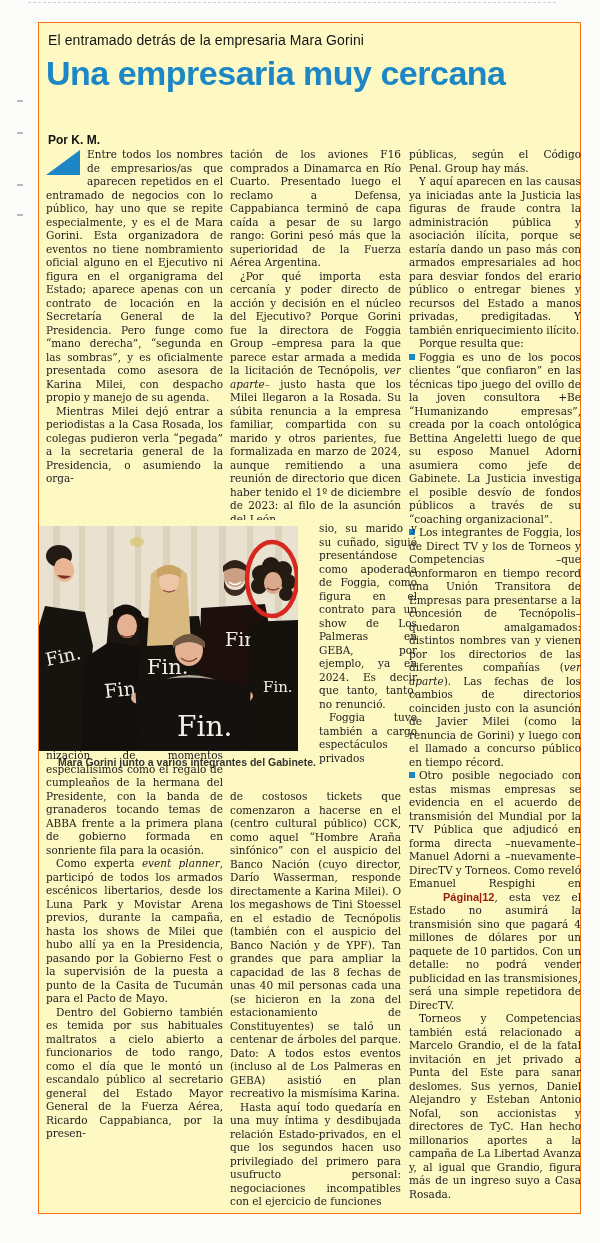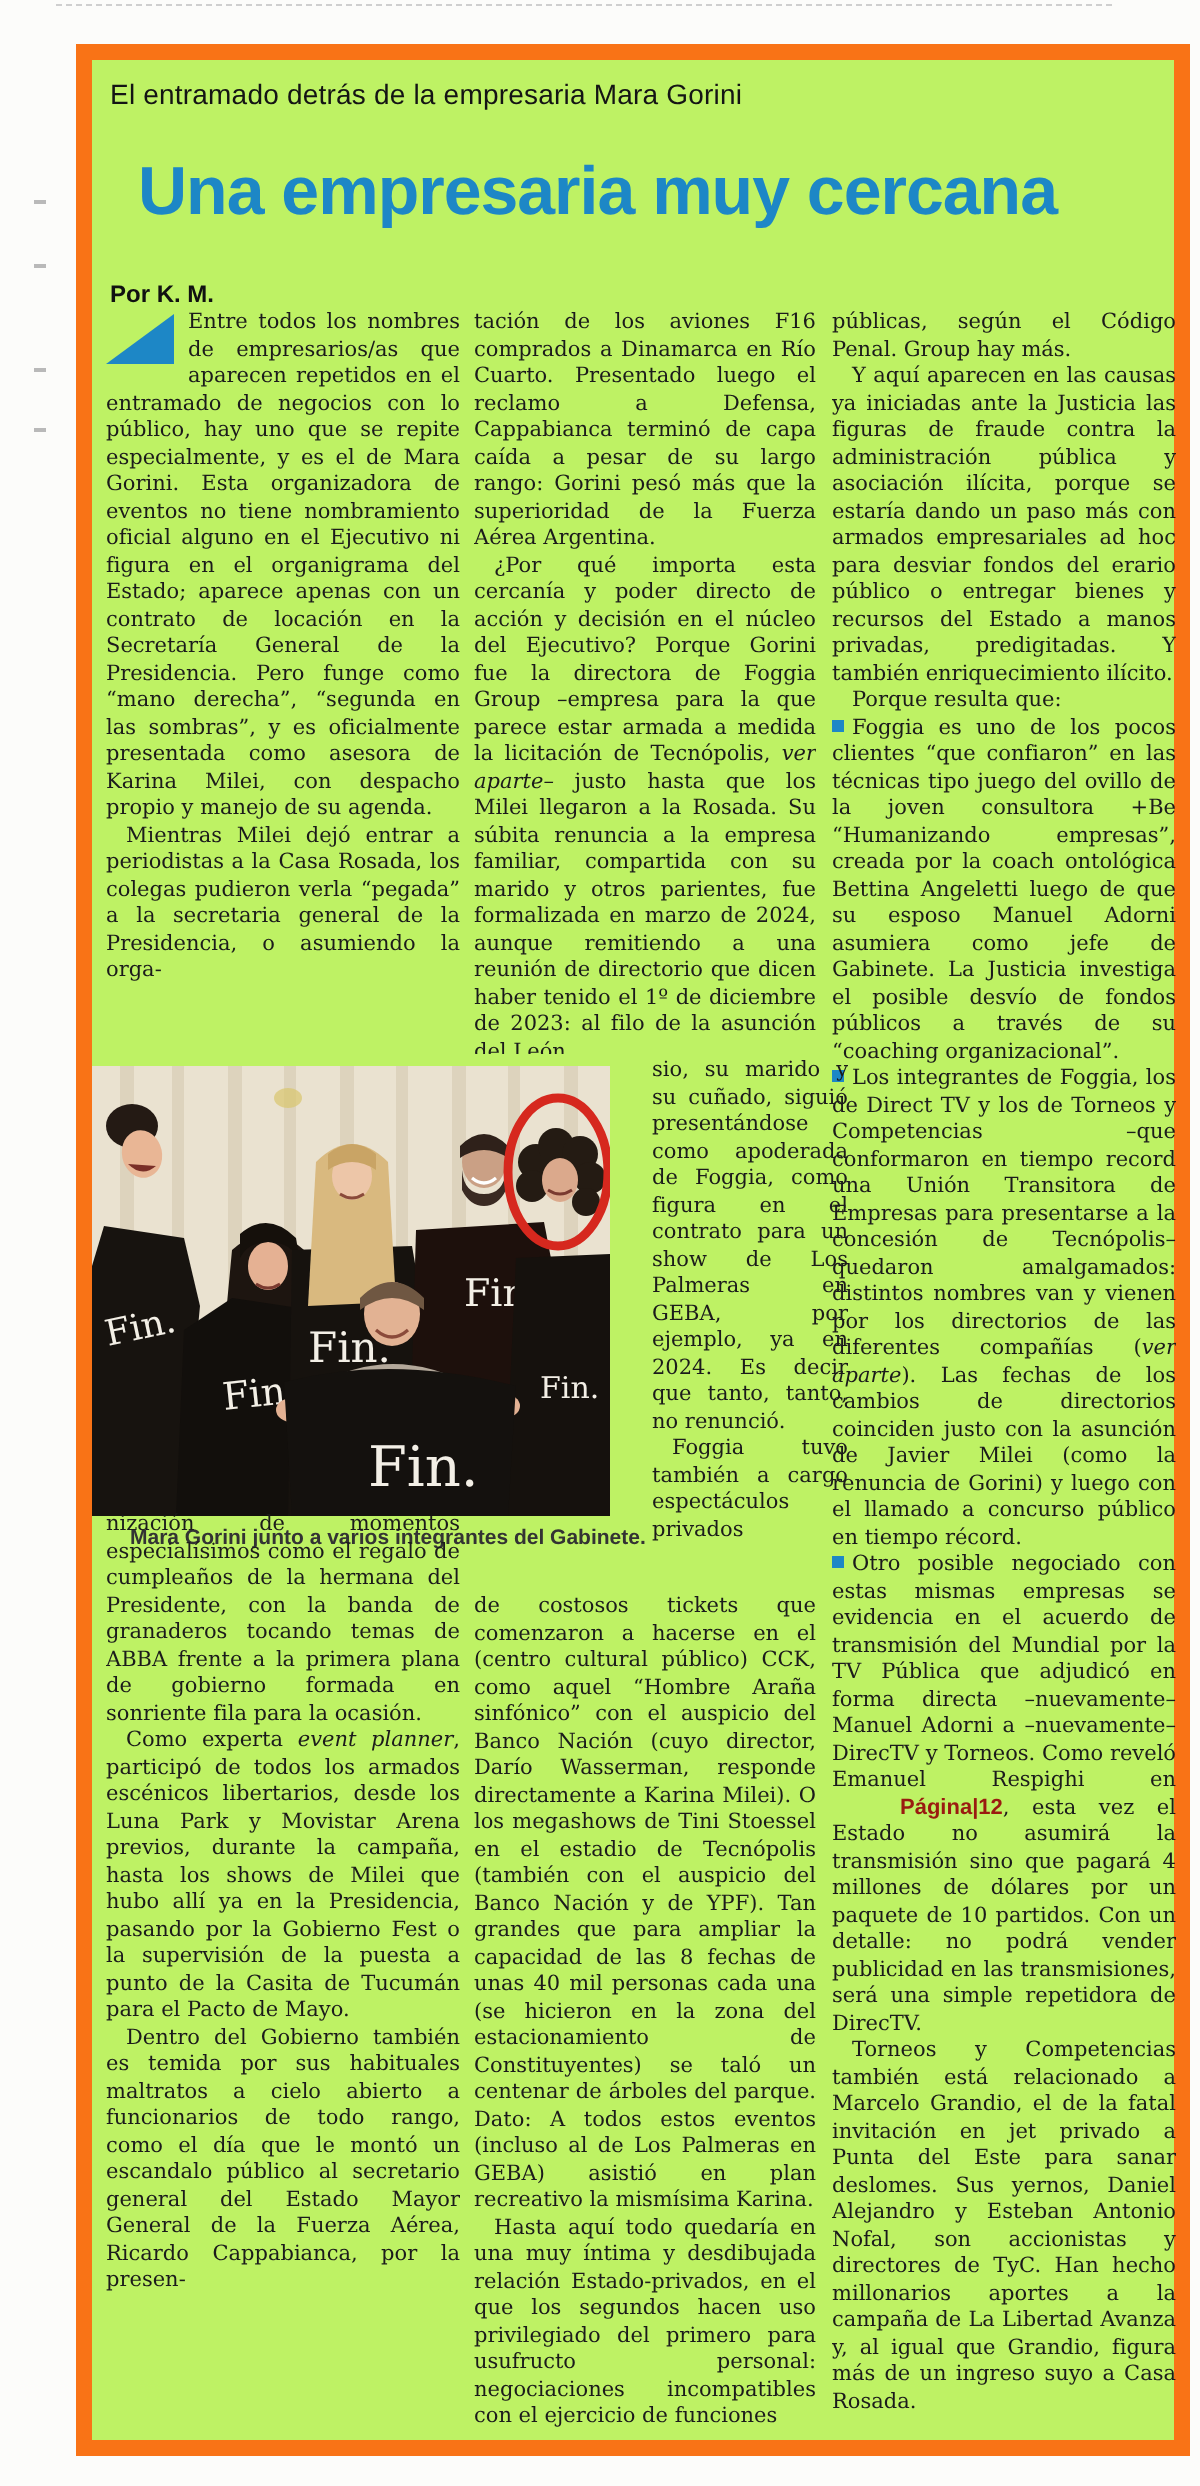--- a/index.html
+++ b/index.html
@@ -6,21 +6,21 @@
   body{
     width:600px;height:1243px;position:relative;
     background:#fcfcfa;
     font-family:"Liberation Sans",sans-serif;
     -webkit-font-smoothing:antialiased;
   }
   .top-dash{position:absolute;left:28px;top:2px;width:528px;border-top:1px dashed #cfcfcf;}
   .crop-mark{position:absolute;left:17px;width:6px;height:2px;background:#b9b9b9;}
   .article-box{
     position:absolute;left:38px;top:22px;width:541px;height:1190px;
-    border:8px solid #f97316;background:#bef264;
+    border:1px solid #f97316;background:#fef9c3;
   }
   .kicker{
     position:absolute;left:9px;top:9px;width:520px;
     font-size:14px;color:#141414;letter-spacing:.1px;
   }
   .headline{
     position:absolute;left:7px;top:30px;width:528px;
     font-size:34px;font-weight:bold;color:#1d87c6;letter-spacing:-.5px;line-height:40px;
   }
   .byline{
@@ -64,21 +64,21 @@
 
 <div class="top-dash"></div>
 <div class="crop-mark" style="top:100px"></div>
 <div class="crop-mark" style="top:132px"></div>
 <div class="crop-mark" style="top:184px"></div>
 <div class="crop-mark" style="top:214px"></div>
 
 <div class="article-box">
 
   <div class="kicker">El entramado detrás de la empresaria Mara Gorini</div>
-  <h1 class="headline" style="margin:16px">Una empresaria muy cercana</h1>
+  <h1 class="headline" style="margin:0">Una empresaria muy cercana</h1>
   <div class="byline">Por K. M.</div>
 
   <div class="body-block col1-top">
     <p><span class="drop-tri"></span><span>Entre todos los nombres de empresarios/as que aparecen repetidos en el entramado de negocios con lo público, hay uno que se repite especialmente, y es el de Mara Gorini. Esta organizadora de eventos no tiene nombramiento oficial alguno en el Ejecutivo ni figura en el organigrama del Estado; aparece apenas con un contrato de locación en la Secretaría General de la Presidencia. Pero funge como “mano derecha”, “segunda en las sombras”, y es oficialmente presentada como asesora de Karina Milei, con despacho propio y manejo de su agenda.</span></p>
     <p class="pind">Mientras Milei dejó entrar a periodistas a la Casa Rosada, los colegas pudieron verla “pegada” a la secretaria general de la Presidencia, o asumiendo la orga-</p>
   </div>
 
   <div class="body-block col2-top">
     <p>tación de los aviones F16 comprados a Dinamarca en Río Cuarto. Presentado luego el reclamo a Defensa, Cappabianca terminó de capa caída a pesar de su largo rango: Gorini pesó más que la superioridad de la Fuerza Aérea Argentina.</p>
     <p class="pind"><span>¿Por qué importa esta cercanía y poder directo de acción y decisión en el núcleo del Ejecutivo? Porque Gorini fue la directora de Foggia Group –empresa para la que parece estar armada a medida la licitación de Tecnópolis, </span><span class="ital">ver aparte–</span><span> justo hasta que los Milei llegaron a la Rosada. Su súbita renuncia a la empresa familiar, compartida con su marido y otros parientes, fue formalizada en marzo de 2024, aunque remitiendo a una reunión de directorio que dicen haber tenido el 1º de diciembre de 2023: al filo de la asunción del León.</span></p>

